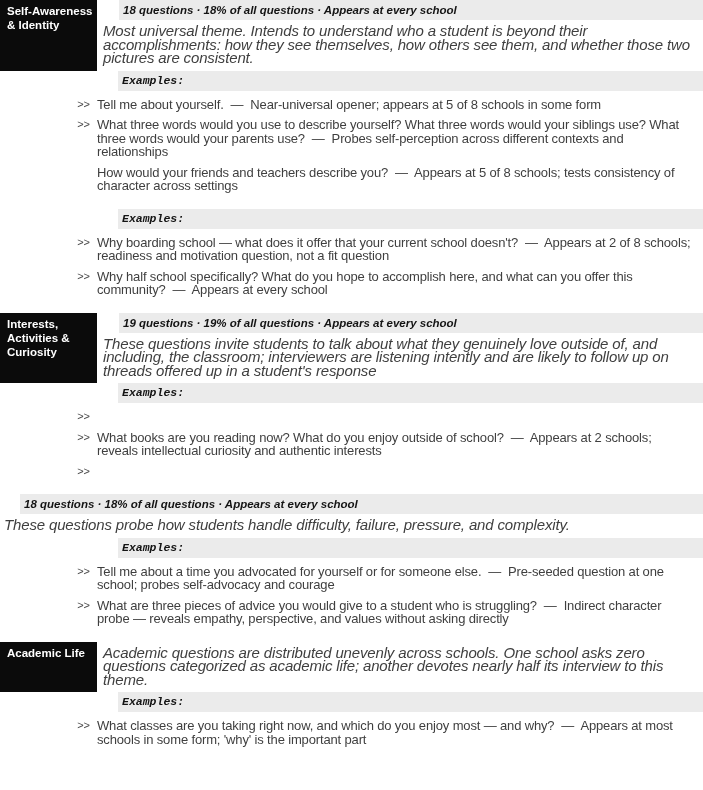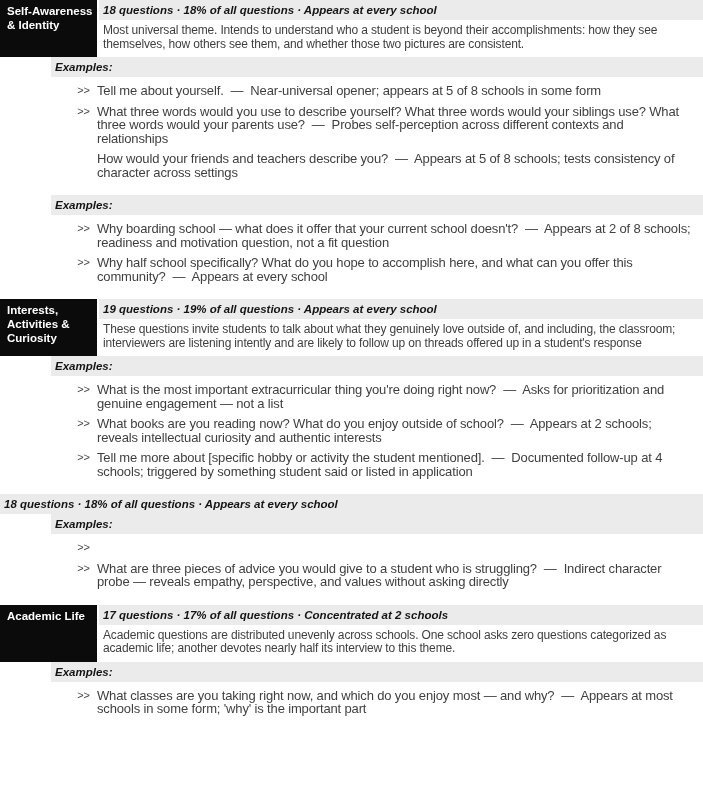--- a/index.html
+++ b/index.html
@@ -27,29 +27,31 @@
   }
   .head-right { flex: 1; display: flex; flex-direction: column; }
   .bar {
     background: #ebebeb;
     color: #141414;
     font-weight: bold;
     font-style: italic;
     font-size: 11.5px;
     line-height: 14px;
     padding: 3px 6px 3px 4px;
+    margin-left: 20px;
   }
   .desc {
-    font-size: 12px;
+    font-size: 15px;
     line-height: 13.5px;
     letter-spacing: -0.15px;
     padding: 4px 8px 6px 4px;
     flex: 1;
+    font-style: italic;
   }
-  .examples-bar { margin-left: 51px; }
+  .examples-bar { margin-left: 118px; font-family: Liberation Mono, monospace; }
   .example { display: flex; margin-top: 7px; }
   .ex-mk {
     flex: 0 0 97px;
     box-sizing: border-box;
     text-align: right;
     padding-right: 7px;
     color: #4a4a4a;
     font-size: 11px;
     line-height: 13.5px;
   }
@@ -111,53 +113,52 @@
 Activities &amp;
 Curiosity</div>
       <div class="head-right">
         <div class="bar">19 questions · 19% of all questions · Appears at every school</div>
         <div class="desc">These questions invite students to talk about what they genuinely love outside of, and including, the classroom; interviewers are listening intently and are likely to follow up on threads offered up in a student's response</div>
       </div>
     </div>
     <div class="bar examples-bar">Examples:</div>
     <div class="example">
       <div class="ex-mk">&gt;&gt;</div>
-      <div class="ex-text">What is the most important extracurricular thing you're doing right now?  —  Asks for prioritization and genuine engagement — not a list</div>
     </div>
     <div class="example">
       <div class="ex-mk">&gt;&gt;</div>
       <div class="ex-text">What books are you reading now? What do you enjoy outside of school?  —  Appears at 2 schools; reveals intellectual curiosity and authentic interests</div>
     </div>
     <div class="example">
       <div class="ex-mk">&gt;&gt;</div>
-      <div class="ex-text">Tell me more about [specific hobby or activity the student mentioned].  —  Documented follow-up at 4 schools; triggered by something student said or listed in application</div>
     </div>
   </div>
 
   <div class="section">
     <div class="head">
       <div class="head-right">
         <div class="bar">18 questions · 18% of all questions · Appears at every school</div>
+        <div class="desc">These questions probe how students handle difficulty, failure, pressure, and complexity.</div>
       </div>
     </div>
     <div class="bar examples-bar">Examples:</div>
     <div class="example">
       <div class="ex-mk">&gt;&gt;</div>
+      <div class="ex-text">Tell me about a time you advocated for yourself or for someone else.  —  Pre-seeded question at one school; probes self-advocacy and courage</div>
     </div>
     <div class="example">
       <div class="ex-mk">&gt;&gt;</div>
       <div class="ex-text">What are three pieces of advice you would give to a student who is struggling?  —  Indirect character probe — reveals empathy, perspective, and values without asking directly</div>
     </div>
   </div>
 
   <div class="section">
     <div class="head">
       <div class="theme-label">Academic Life</div>
       <div class="head-right">
-        <div class="bar">17 questions · 17% of all questions · Concentrated at 2 schools</div>
         <div class="desc">Academic questions are distributed unevenly across schools. One school asks zero questions categorized as academic life; another devotes nearly half its interview to this theme.</div>
       </div>
     </div>
     <div class="bar examples-bar">Examples:</div>
     <div class="example">
       <div class="ex-mk">&gt;&gt;</div>
       <div class="ex-text">What classes are you taking right now, and which do you enjoy most — and why?  —  Appears at most schools in some form; 'why' is the important part</div>
     </div>
 
   </div>

